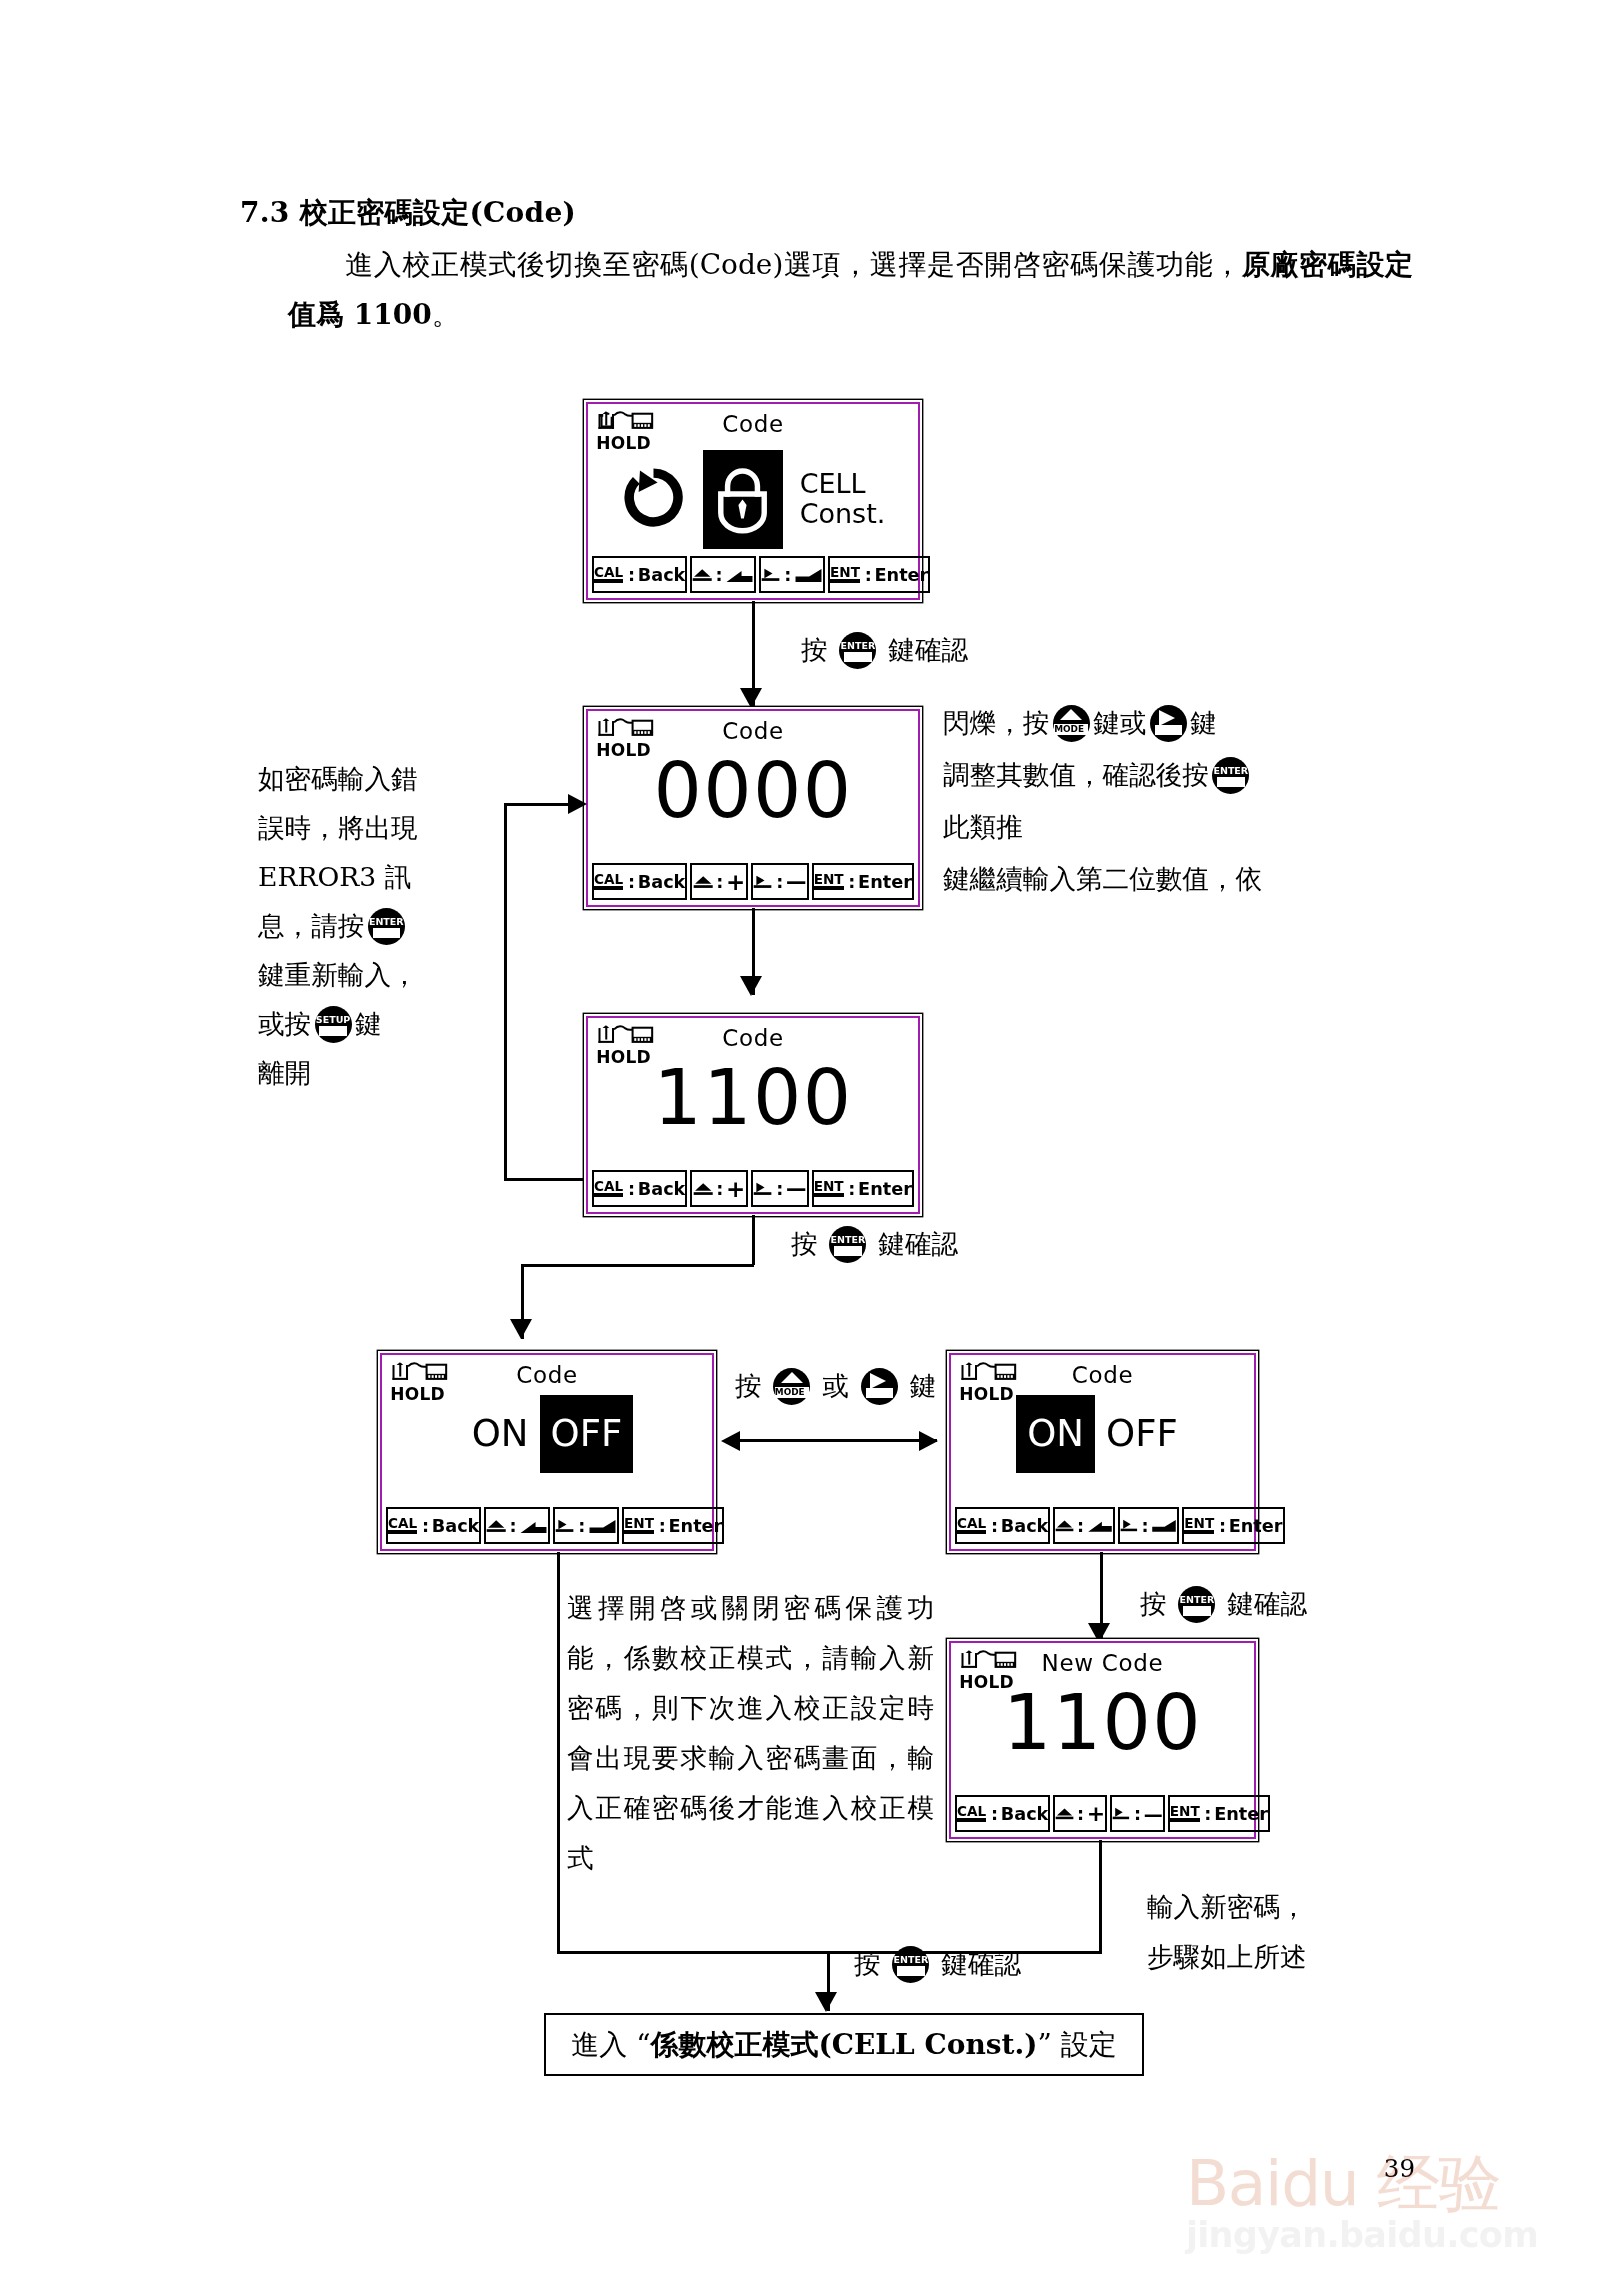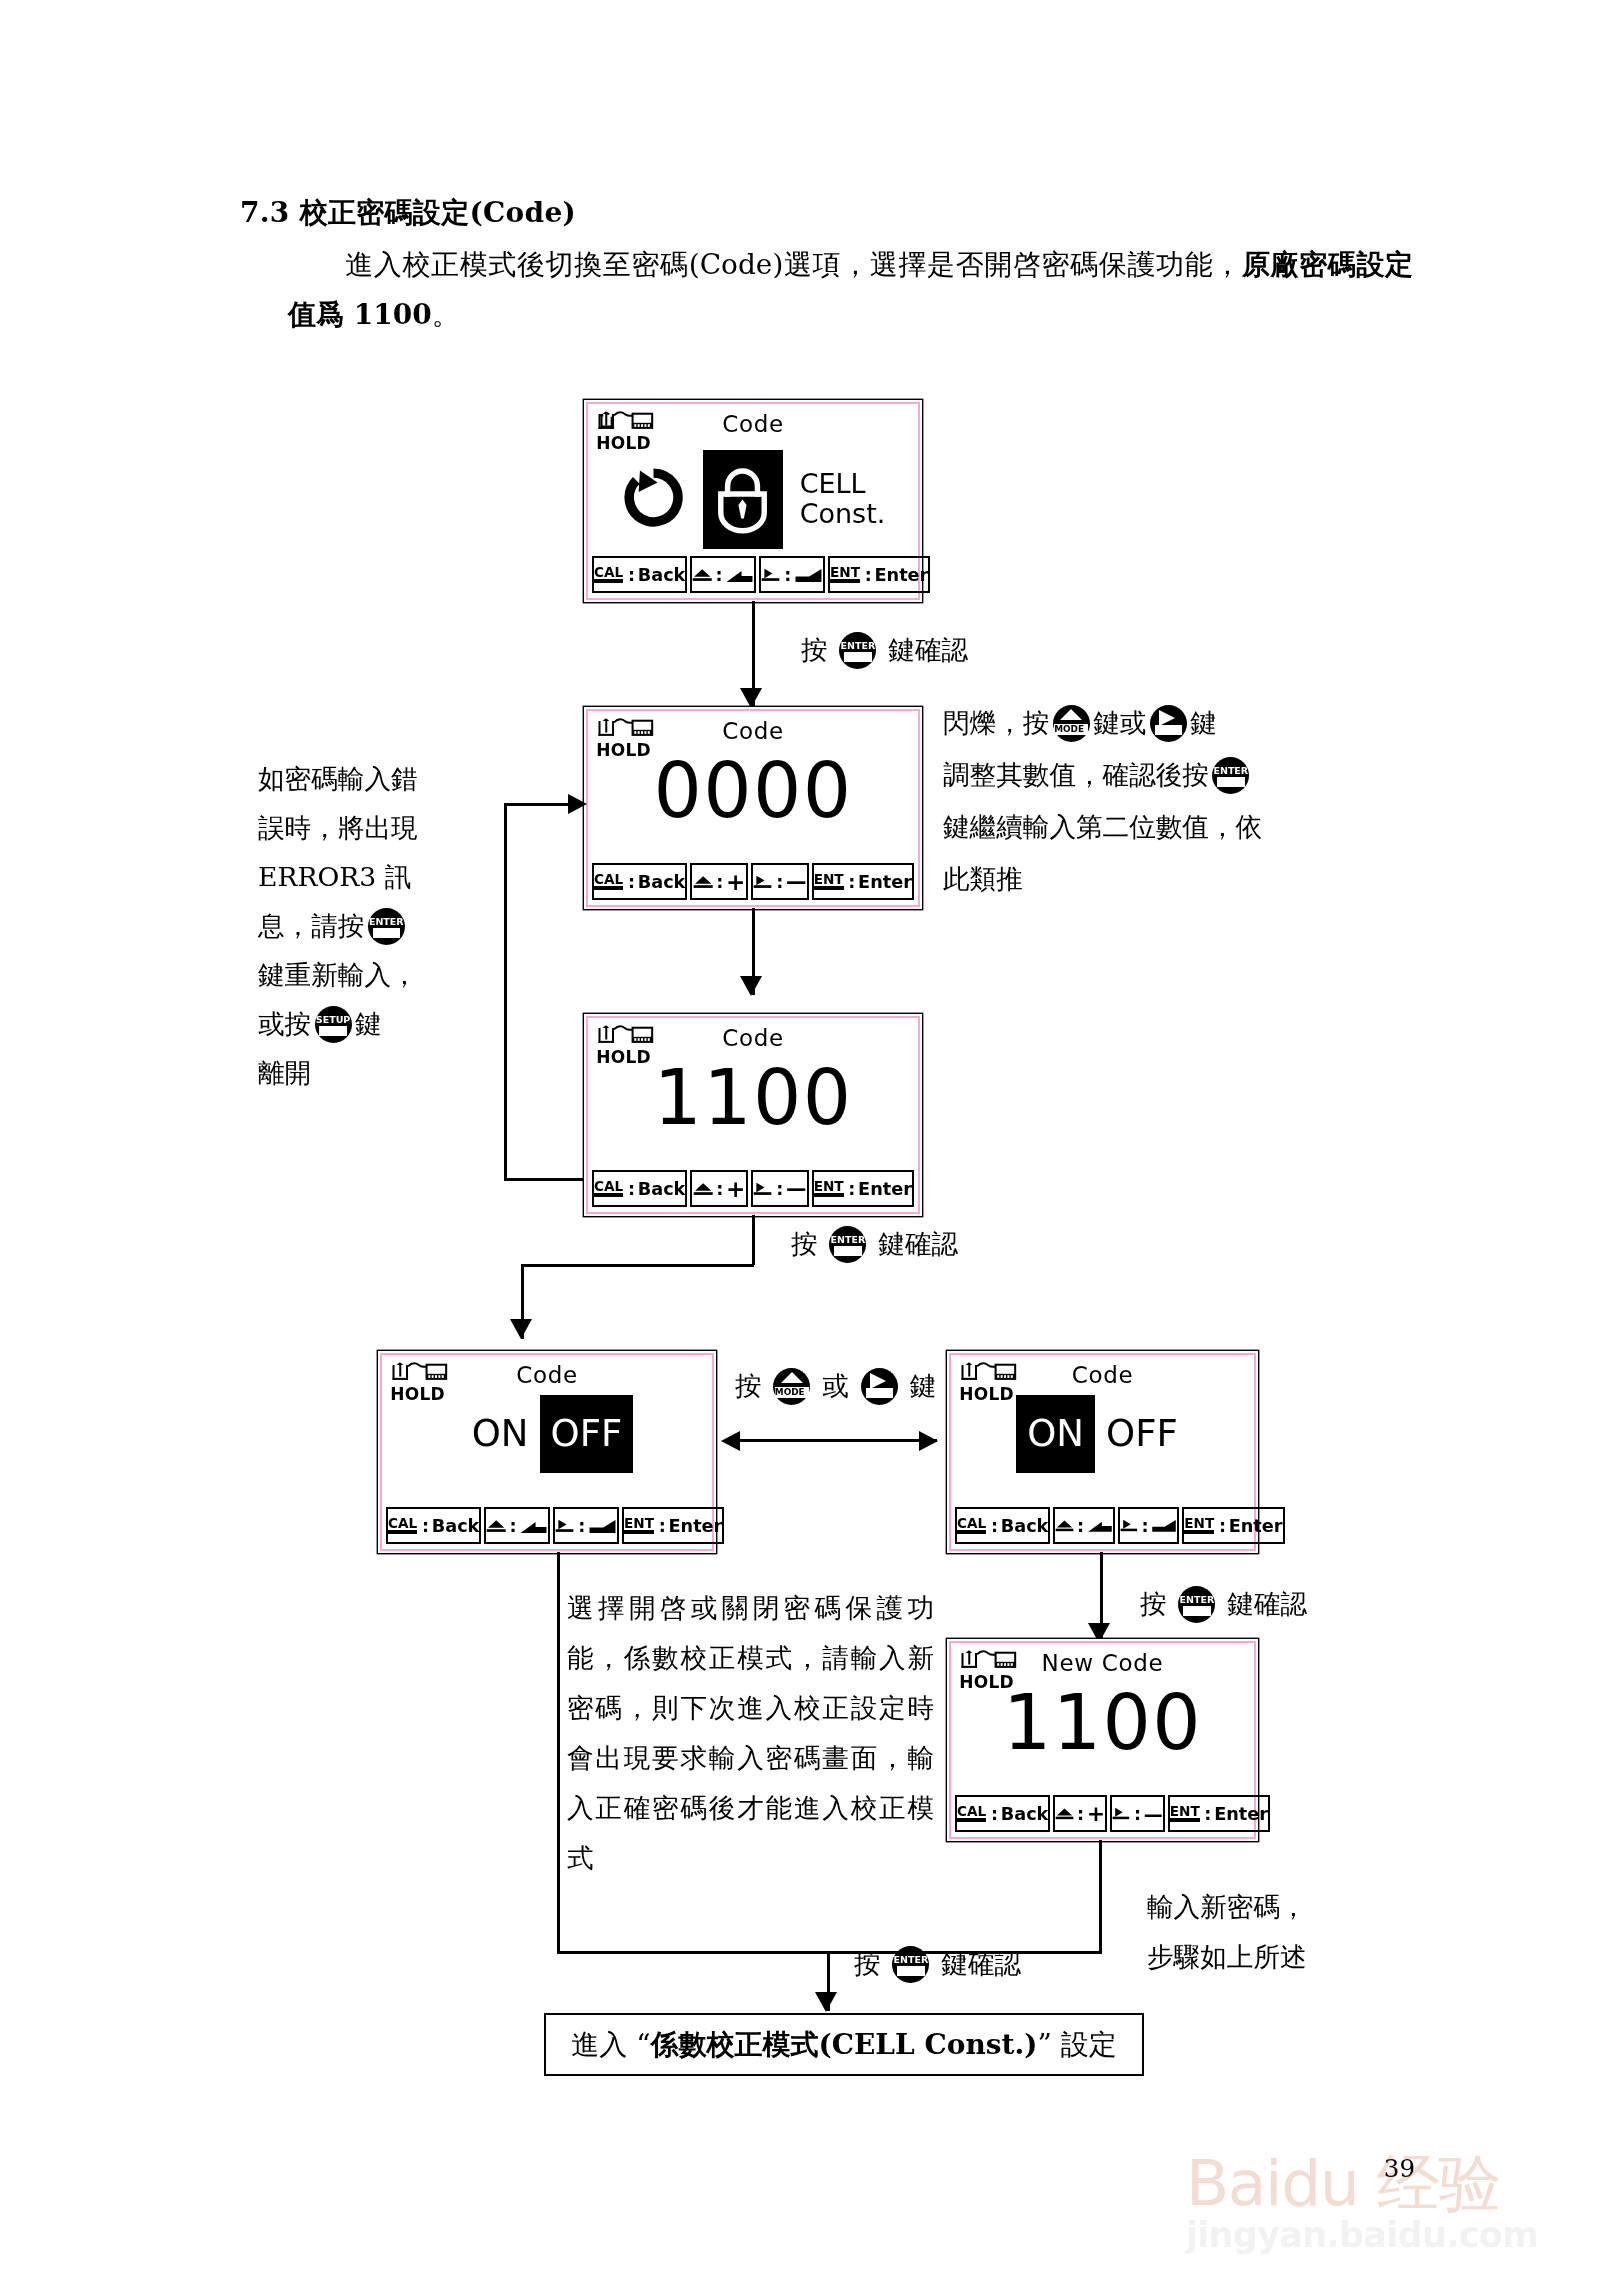--- a/index.html
+++ b/index.html
@@ -17,21 +17,21 @@
     font-weight:bold;font-size:28px;letter-spacing:0.3px;
   }
   #doc-para{
     left:240px;top:240px;width:1125px;
     font-size:28px;line-height:50px;text-align:justify;margin-left:48px;
   }
   #doc-para .b{font-weight:bold;}
 
   
   .lcd{
-    background:#fff;border:2px solid #f9a8d4;
+    background:#fff;border:2px solid #a21caf;
     box-shadow:0 0 0 2px #fff, 0 0 0 3.4px #000;
     box-sizing:border-box;position:absolute;
     display:flex;flex-direction:column;
     font-family:"DejaVu Sans","Liberation Sans",sans-serif;
   }
   .lcd-body{flex:1;position:relative;}
   .lcd-title{
     position:absolute;left:0;right:0;top:6.8px;text-align:center;
     font-size:23px;letter-spacing:0.7px;font-weight:500;
   }
@@ -308,22 +308,22 @@
   <div>ERROR3 訊</div>
   <div><span>息，請按</span><span class="kbtn"><span class="lbl-en">ENTER</span><span class="bar"></span></span></div>
   <div>鍵重新輸入，</div>
   <div><span>或按</span><span class="kbtn"><span class="lbl-en">SETUP</span><span class="bar"></span></span><span>鍵</span></div>
   <div>離開</div>
 </div>
 
 <div class="note abs j" style="left:943px;top:697px;width:398px;line-height:52px;">
   <div><span>閃爍，按</span><span class="kbtn"><span class="tri-up"></span><span class="lbl">MODE</span></span><span>鍵或</span><span class="kbtn"><span class="tri-rt"></span><span class="bar"></span></span><span>鍵</span></div>
   <div><span>調整其數值，確認後按</span><span class="kbtn"><span class="lbl-en">ENTER</span><span class="bar"></span></span></div>
+  <div>此類推</div>
   <div>鍵繼續輸入第二位數值，依</div>
-  <div>此類推</div>
 </div>
 
 <div class="abs ln vln" style="left:752px;top:908px;height:87px;"></div>
 <div class="abs arw-d" style="left:740px;top:976px;"></div>
 
 <div class="lcd" id="scr-code-1100" style="left:586px;top:1016px;width:334px;height:198px;">
   <div class="lcd-body">
     <div class="hold-ico">
       <svg viewBox="0 0 86 40">
         <rect x="3" y="6" width="3" height="22" fill="#000"></rect>

